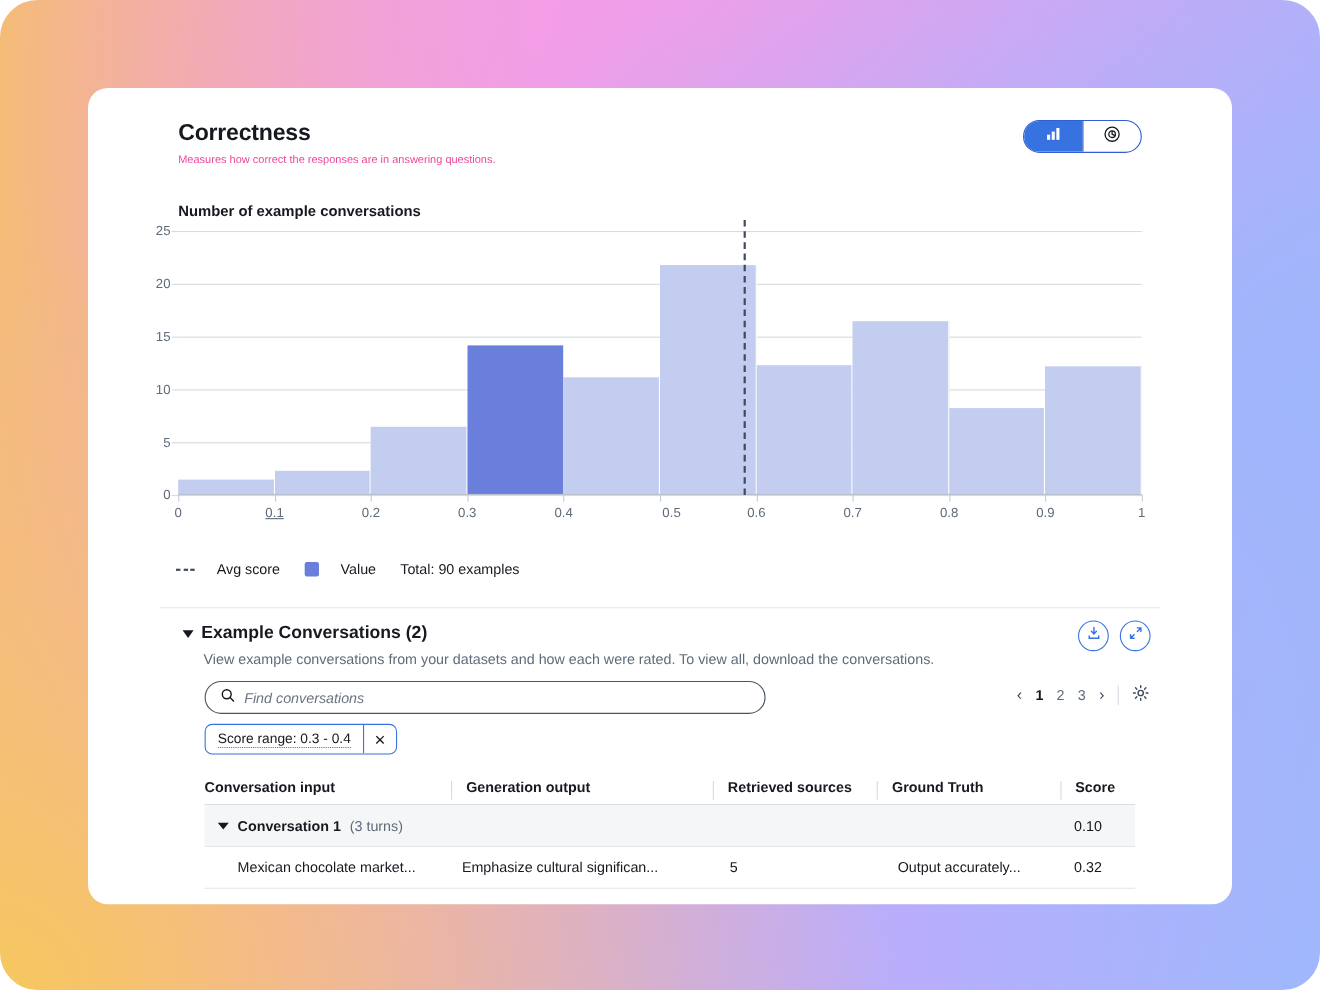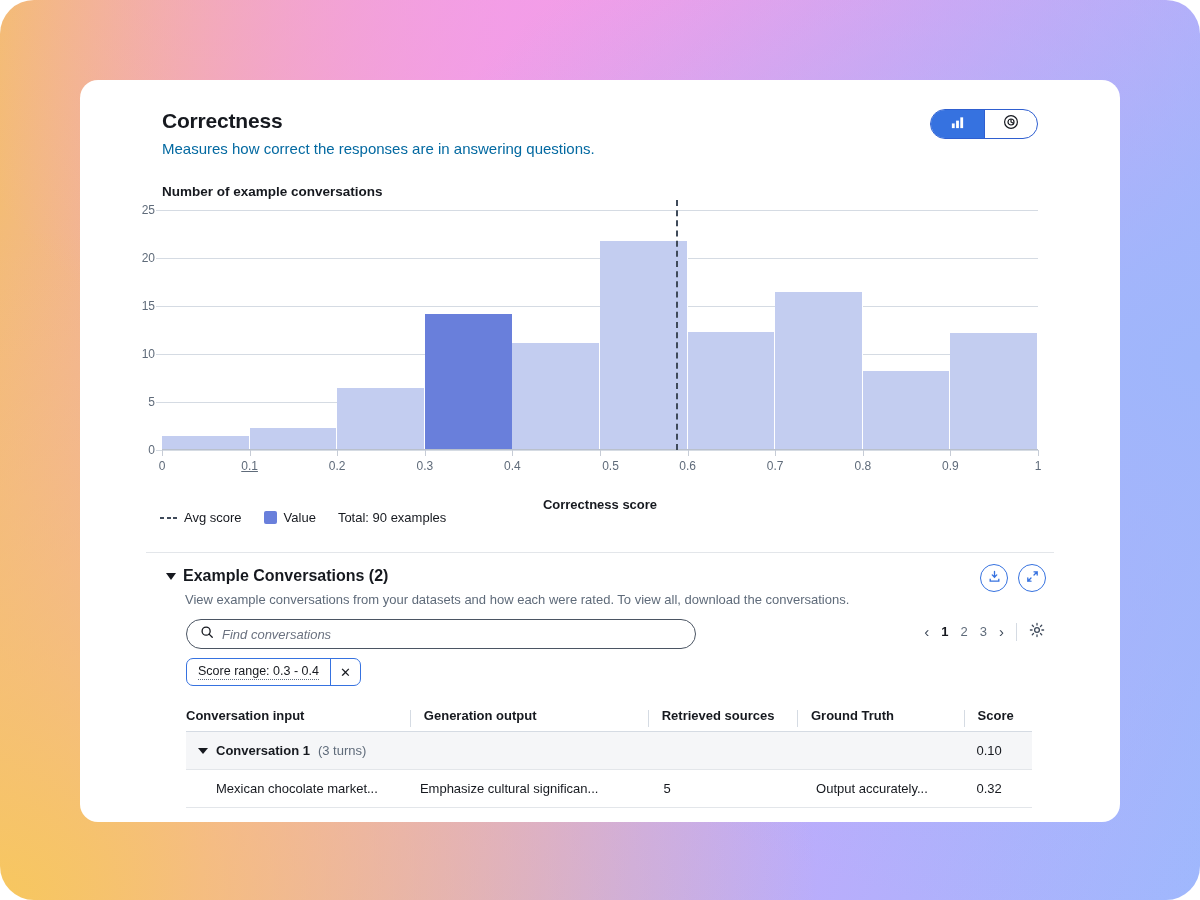--- a/index.html
+++ b/index.html
@@ -31,21 +31,21 @@
     overflow: hidden;
   }
 
   
   .hdr { position: absolute; left: 82px; top: 29px; }
   .hdr-title {
     font-size: 21px; font-weight: bold; color: #16191f;
     letter-spacing: -0.2px;
   }
   .hdr-sub {
-    margin-top: 7px; font-size: 15px; color: #0369a1;
+    margin-top: 7px; font-size: 10px; color: #ec4899;
   }
 
   
   .seg {
     position: absolute; right: 82px; top: 29px;
     display: flex; height: 30px;
     border: 1.6px solid #2f5fd0;
     border-radius: 16px; overflow: hidden;
     background: #fff;
   }
@@ -107,21 +107,21 @@
     text-align: center;
     font-size: 13px; font-weight: bold; color: #16191f;
   }
 
   
   .legend {
     position: absolute; left: 80px; top: 430px;
     display: flex; align-items: center; gap: 22px;
     font-size: 13px; color: #16191f;
   }
-  .lg-item { display: flex; align-items: center; gap: 7px; justify-content: center; }
+  .lg-item { display: flex; align-items: center; gap: 20px; justify-content: center; }
   .lg-dash { display: flex; gap: 2.5px; }
   .lg-dash i { display: block; width: 4px; height: 2px; background: #3f4a5a; }
   .lg-swatch { width: 13px; height: 13px; background: #697fdb; border-radius: 2px; }
 
   .divider {
     position: absolute; left: 66px; right: 66px; top: 472px;
     height: 1px; background: #e3e6ea;
   }
 
   
@@ -320,21 +320,20 @@
         <div class="xtick" style="left: 613.2px;"></div>
         <div class="xlab" style="left: 613.2px;">0.7</div>
         <div class="xtick" style="left: 700.8px;"></div>
         <div class="xlab" style="left: 700.8px;">0.8</div>
         <div class="xtick" style="left: 788.4px;"></div>
         <div class="xlab" style="left: 788.4px;">0.9</div>
         <div class="xtick" style="left: 876px;"></div>
         <div class="xlab" style="left: 876px;">1</div>
         <div class="avgline" style="left: 514.212px;"></div>
       </div>
-    <div class="xaxis-title">Correctness score</div>
 
     <div class="legend">
       <div class="lg-item">
         <span class="lg-dash">
             <i></i>
             <i></i>
             <i></i>
           </span>
         <span>Avg score</span>
       </div>

